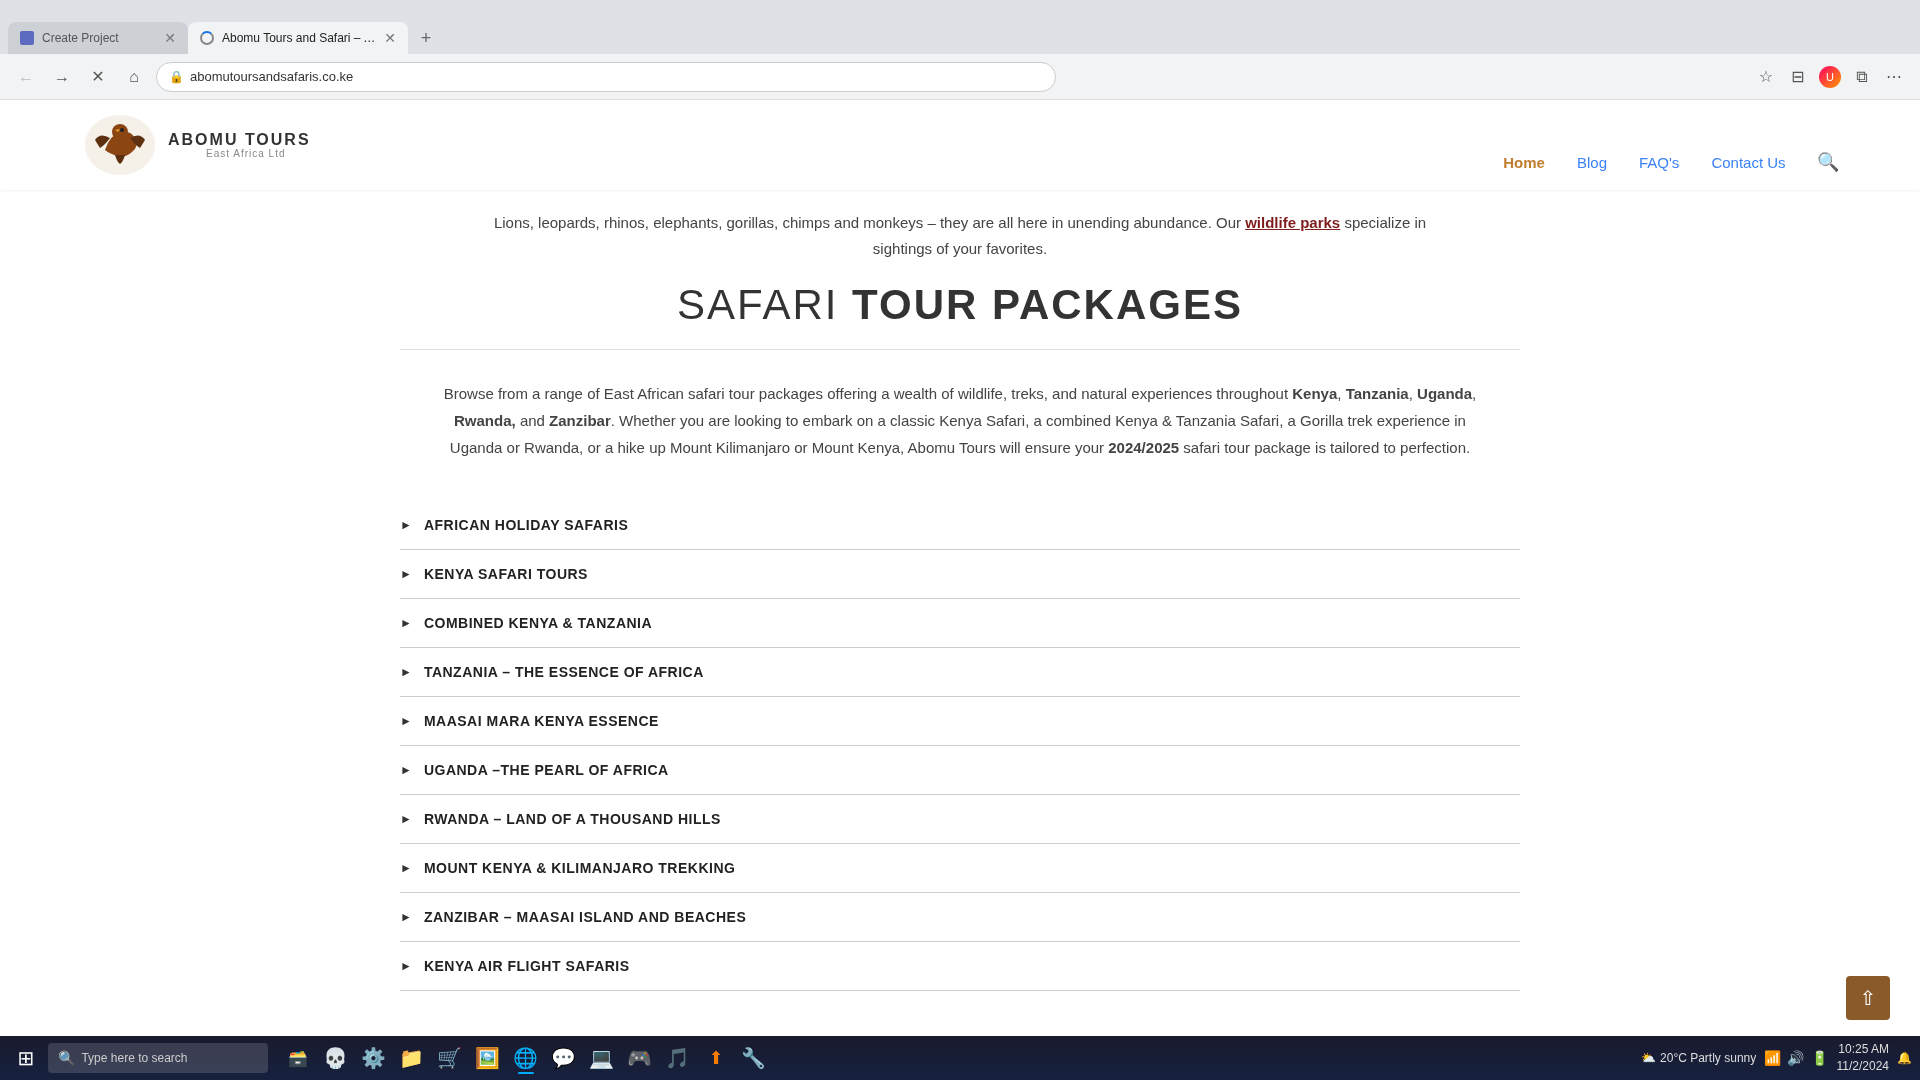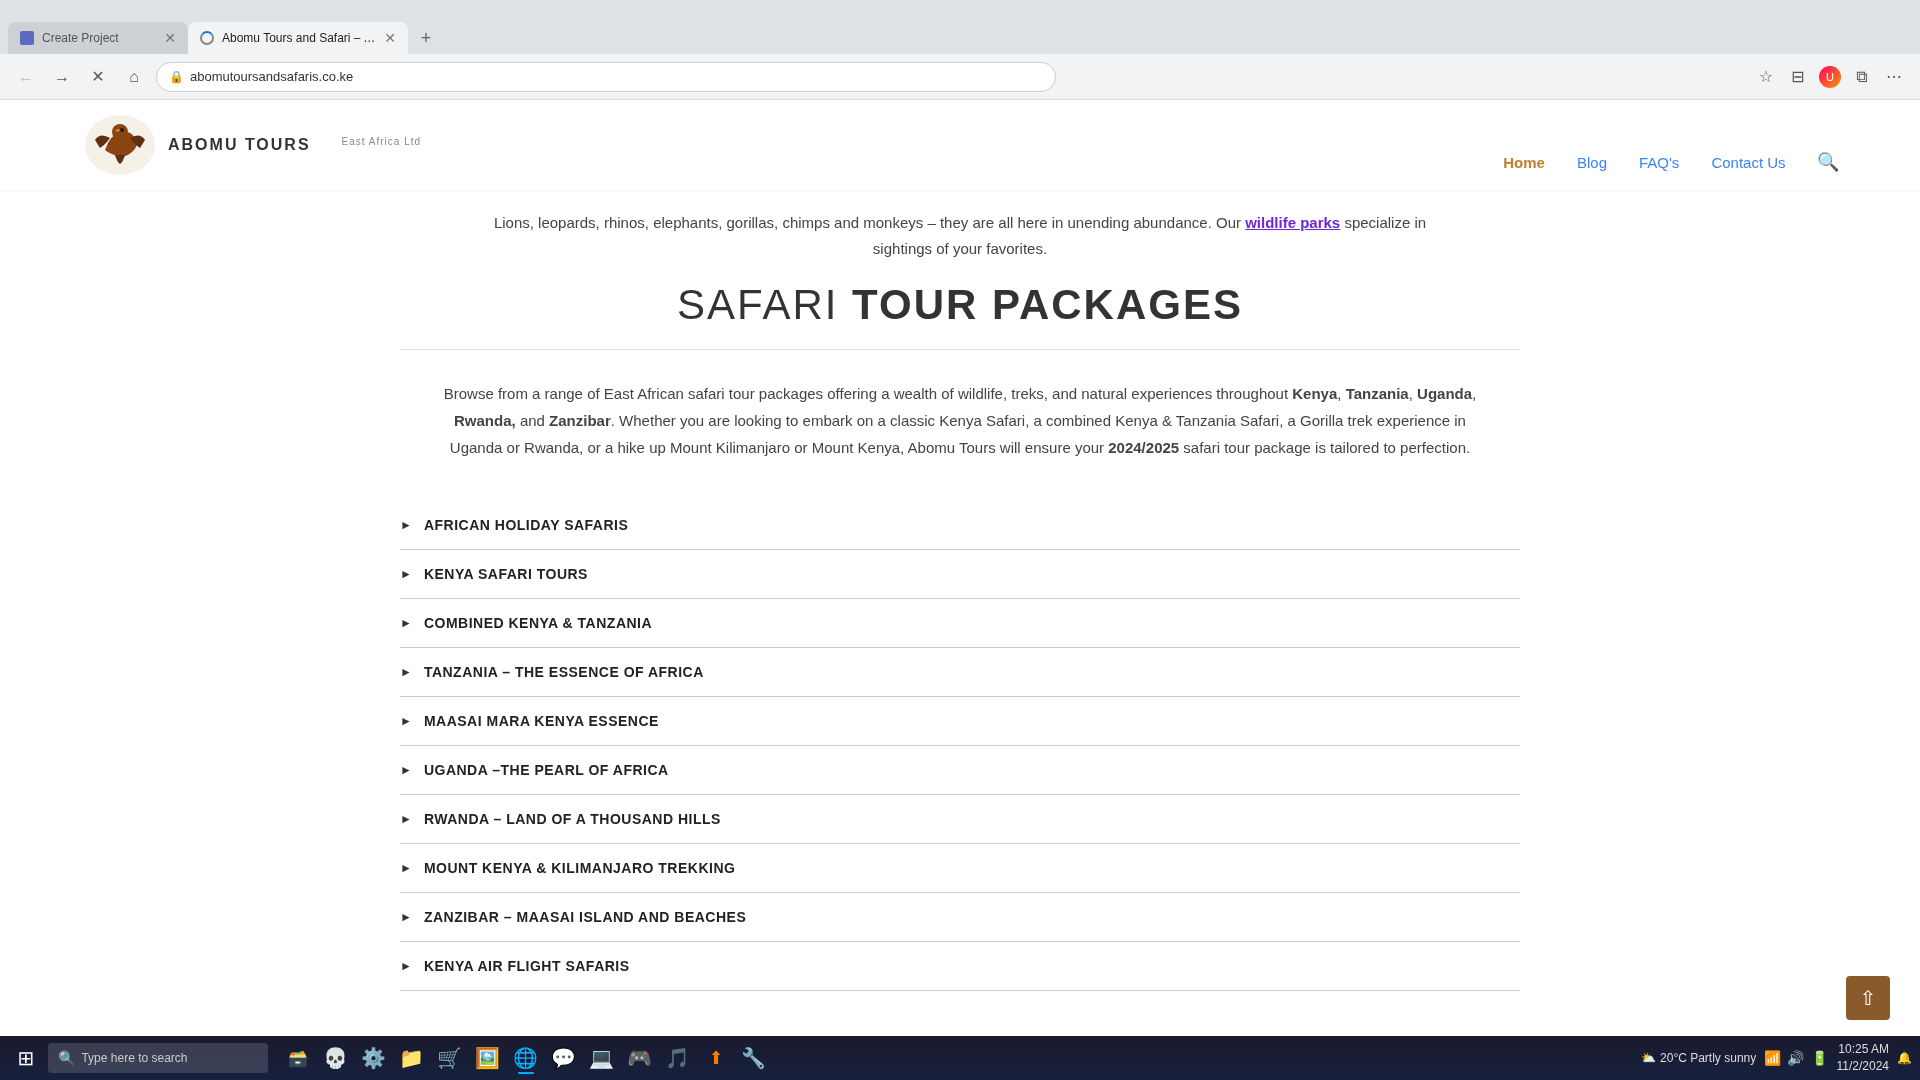--- a/index.html
+++ b/index.html
@@ -177,21 +177,21 @@
 
     .intro-text {
       color: #444;
       font-size: 15px;
       line-height: 1.7;
       margin-bottom: 20px;
       padding: 0 80px;
       text-align: center;
     }
     .intro-text a {
-      color: #6d28d9;
+      color: #7f1d1d;
       font-weight: bold;
       text-decoration: underline;
     }
 
     .section-title {
       text-align: center;
       margin-bottom: 3px;
     }
     .section-title h2 {
       font-size: 42px;
@@ -429,23 +429,23 @@
           <path d="M65,30 Q60,22 50,28 Q55,35 60,38Z" fill="#5c3010"></path>
 
           <circle cx="40" cy="22" r="8" fill="#8B4513"></circle>
 
           <path d="M38,22 L35,20 L40,19Z" fill="#f0a020"></path>
 
           <circle cx="42" cy="20" r="2" fill="#222"></circle>
 
           <path d="M35,45 Q37,52 40,54 Q43,52 45,45Z" fill="#5c3010"></path>
         </svg>
-        <div style="display:flex;flex-direction:row;line-height:1.1;gap:31px;">
+        <div style="display:flex;flex-direction:column;line-height:1.1;">
           <span style="font-size:16px;font-weight:900;letter-spacing:2px;color:#333;">ABOMU TOURS</span>
-          <span style="font-size:10px;color:#888;letter-spacing:1px;">East Africa Ltd</span>
+          <span style="font-size:10px;color:#888;letter-spacing:1px;margin-left:38px;">East Africa Ltd</span>
         </div>
       </div>
 
       <nav>
         <ul class="nav-menu">
           <li>
             <a href="#" class="active">Home</a>
           </li>
           <li>
             <a href="#">Blog</a>

